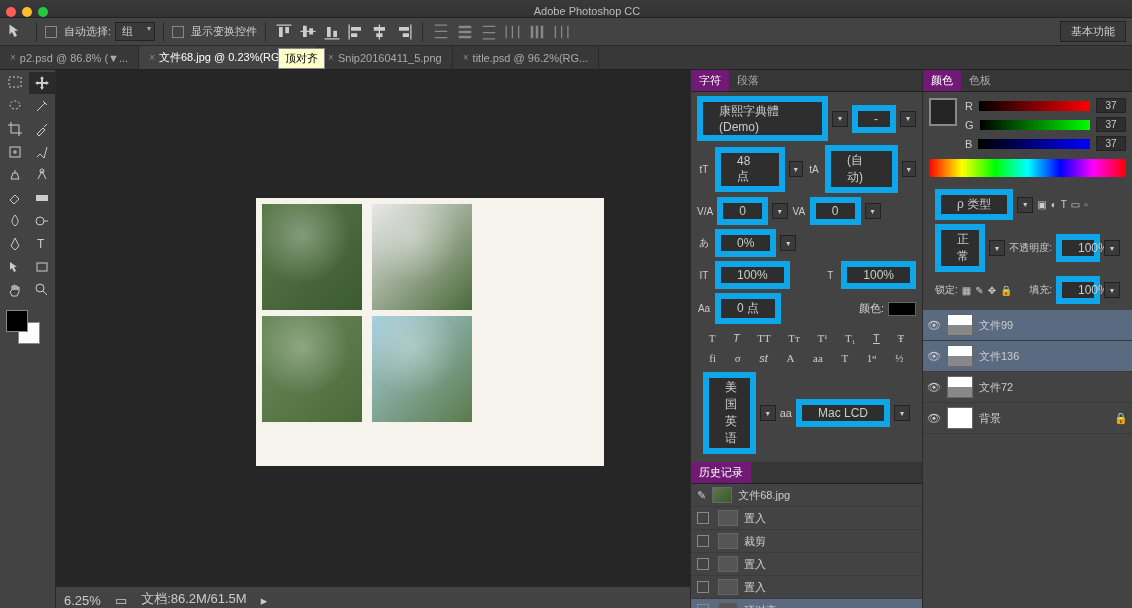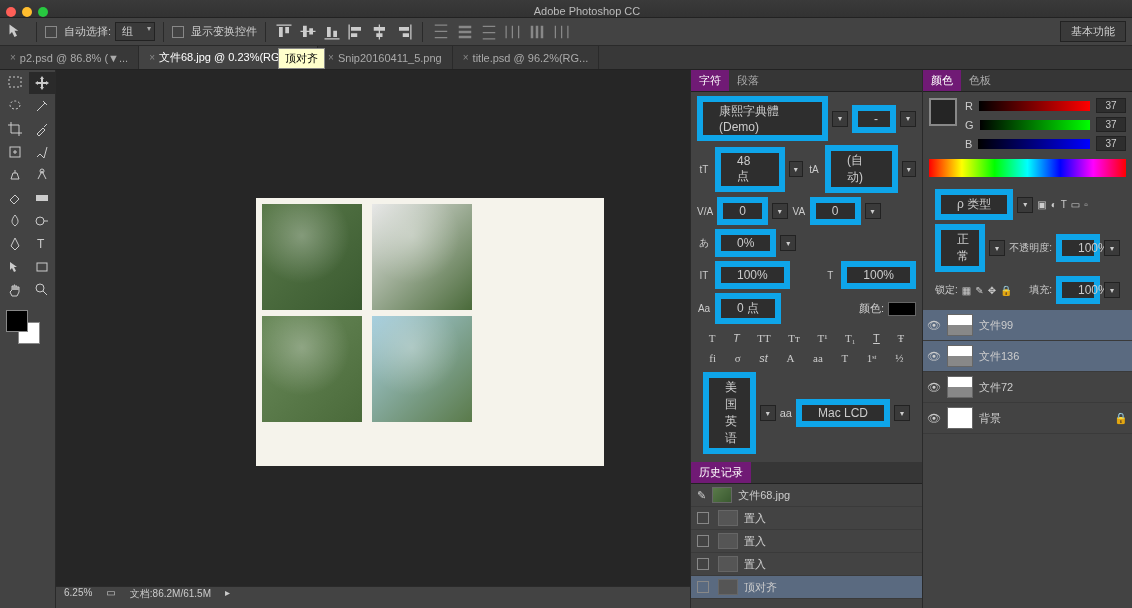--- a/index.html
+++ b/index.html
@@ -35,21 +35,21 @@
 .photo { position: absolute; background: linear-gradient(135deg,#4a6b3a,#6b8a5a,#3a5030); }
 .photo::after { content: ""; position: absolute; inset: 0; background: radial-gradient(circle at 40% 30%, rgba(255,255,255,0.3), transparent 50%); }
 .p1 { left: 6px; top: 6px; width: 100px; height: 106px; background: linear-gradient(135deg,#5a7a4a,#3a5a30); }
 .p2 { left: 116px; top: 6px; width: 100px; height: 106px; background: linear-gradient(135deg,#e8e8e8,#4a6a3a); }
 .p3 { left: 6px; top: 118px; width: 100px; height: 106px; background: linear-gradient(135deg,#6a8a5a,#4a6a3a); }
 .p4 { left: 116px; top: 118px; width: 100px; height: 106px; background: linear-gradient(135deg,#a8d0e0,#5a7a4a); }
 .watermark { position: absolute; left: 280px; top: 440px; text-align: center; font-family: "SimHei", sans-serif; }
 .wm-title { color: #d04848; font-size: 20px; font-weight: bold; letter-spacing: 2px; }
 .wm-sub { color: #a84040; font-size: 11px; margin-top: 2px; letter-spacing: 1px; }
 .wm-url { color: #a84040; font-size: 11px; letter-spacing: 3px; margin-top: 1px; }
-.statusbar { position: absolute; bottom: 0; left: 0; right: 0; height: 22px; background: #434343; border-top: 1px solid #2a2a2a; display: flex; align-items: flex-start; padding: 0 8px; gap: 14px; font-size: 10px; color: #ccc; }
+.statusbar { position: absolute; bottom: 0; left: 0; right: 0; height: 22px; background: #434343; border-top: 1px solid #2a2a2a; display: flex; align-items: flex-end; padding: 0 8px; gap: 14px; font-size: 13px; color: #ccc; }
 .panels { display: flex; }
 .panel-col { background: #434343; border-left: 1px solid #2a2a2a; display: flex; flex-direction: column; }
 .pc1 { width: 232px; } .pc2 { width: 210px; }
 .panel-tabs { height: 22px; background: #363636; display: flex; align-items: stretch; border-bottom: 1px solid #222; }
 .ptab { padding: 3px 8px; font-size: 11px; color: #aaa; }
 .ptab.active { background: #701a75; color: #fff; }
 .panel-body { padding: 4px 6px; background: #434343; }
 .row { display: flex; align-items: center; gap: 4px; margin-bottom: 4px; }
 .row label { font-size: 10px; min-width: 14px; text-align: center; }
 .field { background: #2e2e2e; border: 6px solid #0ea5e9; padding: 1px 16px; font-size: 12px; color: #ccc; min-width: 40px; display: inline-block; }
@@ -424,20 +424,25 @@
           <span>文件68.jpg</span>
         </div>
         <div class="hist-item">
             <span class="checkbox"></span>
             <span class="hist-thumb"></span>
             <span>置入</span>
           </div>
         <div class="hist-item">
             <span class="checkbox"></span>
             <span class="hist-thumb"></span>
+            <span>裁剪</span>
+          </div>
+        <div class="hist-item">
+            <span class="checkbox"></span>
+            <span class="hist-thumb"></span>
             <span>置入</span>
           </div>
         <div class="hist-item">
             <span class="checkbox"></span>
             <span class="hist-thumb"></span>
             <span>置入</span>
           </div>
         <div class="hist-item active">
             <span class="checkbox"></span>
             <span class="hist-thumb"></span>

